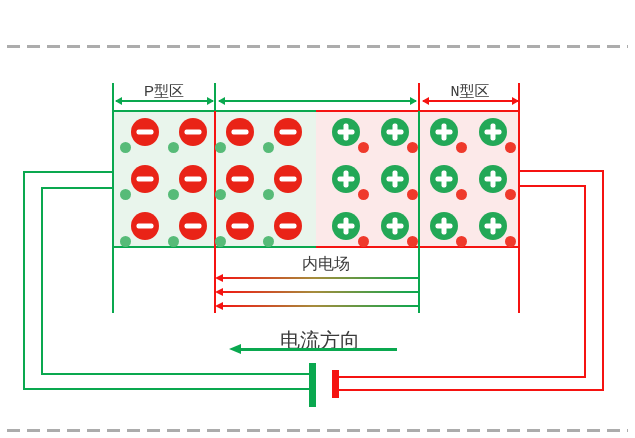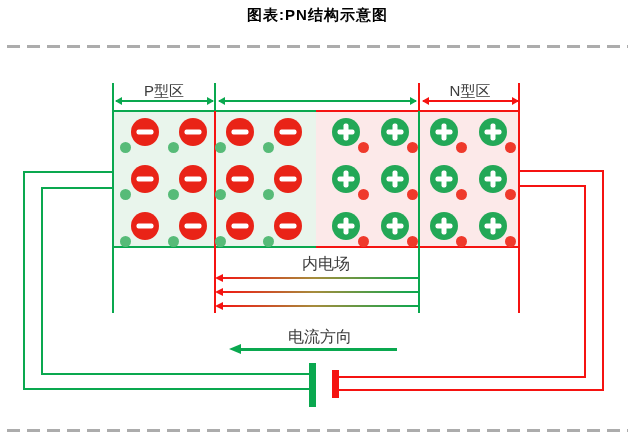--- a/index.html
+++ b/index.html
@@ -39,21 +39,21 @@
   #vline-nj-green{left:418px;top:111px;width:2px;height:202px;}
   #vline-right{left:518px;top:83px;width:2px;height:230px;}
 
   
   .region-label{
     top:82px;transform:translateX(-50%);font-size:15px;color:var(--label-text);
     white-space:nowrap;
   }
   #p-region-label{left:164px;}
   #sc-region-label{left:314px;}
-  #n-region-label{left:470px;}
+  #n-region-label{left:470px;font-family:Liberation Mono, monospace;}
 
   
   .dim-arrow{top:100px;height:1.6px;background:var(--green);}
   .dim-arrow.red{background:var(--red);}
   .dim-arrow::before,.dim-arrow::after{
     content:"";position:absolute;width:0;height:0;top:-3.2px;
     border-top:4px solid transparent;border-bottom:4px solid transparent;
   }
   .dim-arrow::before{left:-1px;border-right:7px solid var(--green);}
   .dim-arrow::after{right:-1px;border-left:7px solid var(--green);}
@@ -85,42 +85,41 @@
     position:absolute;left:217px;width:202px;height:2px;
     background:linear-gradient(90deg,var(--red) 0%,#a68c3c 48%,var(--green) 100%);
   }
   .field-arrow::before{
     content:"";position:absolute;left:-2px;top:-3px;width:0;height:0;
     border-top:4px solid transparent;border-bottom:4px solid transparent;
     border-right:8px solid var(--red);
   }
 
   
-  #current-label{left:320px;top:327px;transform:translateX(-50%);font-size:16px;color:var(--label-text);white-space:nowrap;}
+  #current-label{left:320px;top:327px;transform:translateX(-50%);font-size:20px;color:var(--label-text);white-space:nowrap;}
   #current-arrow-shaft{left:240px;top:348px;width:157px;height:3px;background:var(--green);}
   #current-arrow-head{
     left:229px;top:344px;width:0;height:0;
     border-top:5.5px solid transparent;border-bottom:5.5px solid transparent;
     border-right:12px solid var(--green);
   }
 
   
   .wire{position:absolute;}
   .wire.green{background:var(--green);}
   .wire.red{background:var(--red);}
   .battery-bar{position:absolute;}
   #battery-positive-bar{background:var(--green);}
   #battery-negative-bar{background:var(--red);}
 </style>
 </head>
 <body>
 
 <div id="canvas">
 
-  <div id="doc-title" class="abs">图表:PN结构示意图</div>
 
   <div id="dashed-rule-top" class="abs dashed-rule"></div>
 
   <div id="p-region-bg" class="abs"></div>
   <div id="n-region-bg" class="abs"></div>
 
   <div id="box-top-left" class="abs hline"></div>
   <div id="box-top-right" class="abs hline red"></div>
   <div id="box-bottom-left" class="abs hline"></div>
   <div id="box-bottom-right" class="abs hline red"></div>

